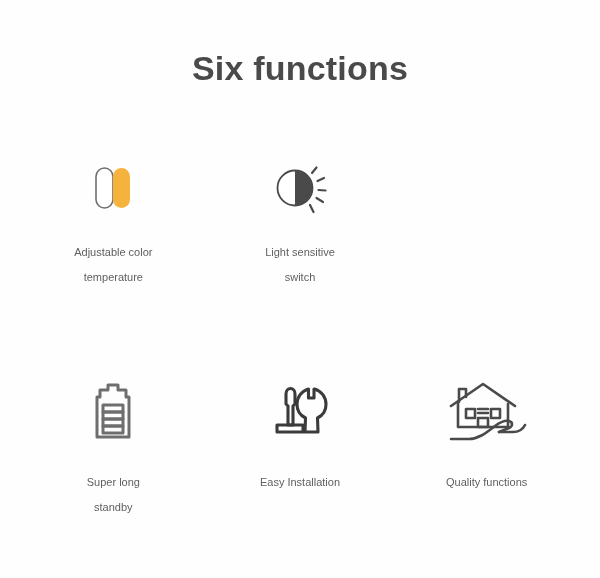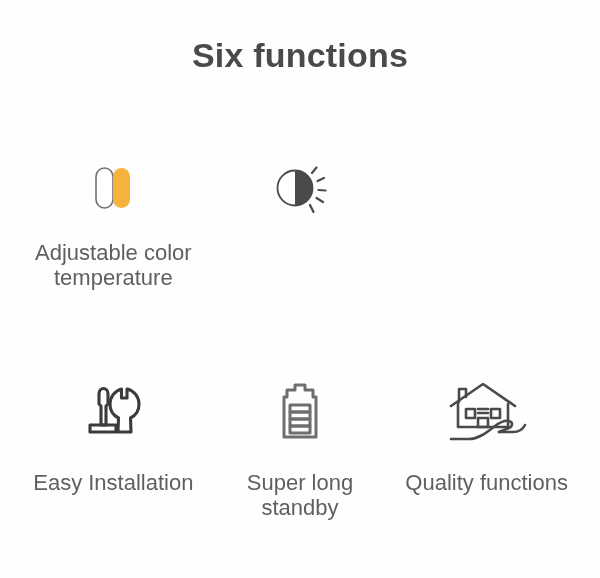--- a/index.html
+++ b/index.html
@@ -15,21 +15,21 @@
   }
   .page {
     position: relative;
     width: 600px;
     height: 578px;
     background: #fefefe;
     box-sizing: border-box;
   }
   .page-title {
     position: absolute;
-    top: 36px;
+    top: 49px;
     left: 0;
     width: 600px;
     text-align: center;
     font-size: 34px;
     font-weight: bold;
     color: #4a4a4a;
     letter-spacing: 0.2px;
   }
   .grid {
     position: absolute;
@@ -50,21 +50,21 @@
     margin-top: 26px;
   }
   .icon-box {
     height: 76px;
     display: flex;
     align-items: center;
     justify-content: center;
   }
   .cell-label {
     margin-top: 14px;
-    font-size: 22px;
+    font-size: 11px;
     line-height: 25px;
     color: #5f5f5f;
     text-align: center;
     max-width: 180px;
     white-space: pre-line;
   }
   .row2-label {
     margin-top: 20px;
   }
   svg { display: block; }
@@ -97,53 +97,55 @@
           <path d="M26 12.5 A17.5 17.5 0 0 1 26 47.5 Z" fill="#4a4a4a"></path>
           <g stroke="#4a4a4a" stroke-width="2.2" stroke-linecap="round">
             <line x1="43" y1="15" x2="47.5" y2="9.5"></line>
             <line x1="48.5" y1="23" x2="55" y2="20"></line>
             <line x1="49.5" y1="32" x2="56.5" y2="32.5"></line>
             <line x1="47.5" y1="40" x2="54" y2="44"></line>
             <line x1="41" y1="47" x2="44.5" y2="54"></line>
           </g>
         </svg>
       </div>
+      <div class="cell-label">Light sensitive
+switch</div>
     </div>
 
   </div>
 
   <div class="grid row-2" style="top: 348px;">
-
-    <div class="cell">
-      <div class="icon-box">
-        <svg width="66" height="64" viewBox="0 0 66 64" aria-hidden="true">
-          <g fill="none" stroke="#3b3b3b" stroke-width="3.1" stroke-linejoin="round" stroke-linecap="round">
-            <path d="M19 14 C19 10.5 21 8.5 23.5 8.5 C26 8.5 28 10.5 28 14 L28 24 L26 26 L26 45 L21 45 L21 26 L19 24 Z"></path>
-            <path d="M10 45 L36 45 L36 52 L10 52 Z"></path>
-            <path d="M47 9 L47 18 L41.5 18 L41.5 9 C34.5 11 30 17 30 24.5 C30 30.5 33.5 35.5 38.5 38 L38 52 L51 52 L50.5 38 C55.5 35.5 59 30.5 59 24.5 C59 17 54.5 11 47.5 9 Z"></path>
-          </g>
-        </svg>
-      </div>
-      <div class="cell-label row2-label">Easy Installation</div>
-    </div>
 
     <div class="cell">
       <div class="icon-box">
         <svg width="52" height="66" viewBox="0 0 52 66" aria-hidden="true">
           <g fill="none" stroke="#6e6e6e" stroke-width="3" stroke-linejoin="round">
             <path d="M13 18 L13 11 L21 11 L21 6 L31 6 L31 11 L39 11 L39 18 L42 18 L42 58 L10 58 L10 18 Z"></path>
             <rect x="16" y="26" width="20" height="7"></rect>
             <rect x="16" y="33" width="20" height="7"></rect>
             <rect x="16" y="40" width="20" height="7"></rect>
             <rect x="16" y="47" width="20" height="7"></rect>
           </g>
         </svg>
       </div>
       <div class="cell-label row2-label">Super long
 standby</div>
+    </div>
+
+    <div class="cell">
+      <div class="icon-box">
+        <svg width="66" height="64" viewBox="0 0 66 64" aria-hidden="true">
+          <g fill="none" stroke="#3b3b3b" stroke-width="3.1" stroke-linejoin="round" stroke-linecap="round">
+            <path d="M19 14 C19 10.5 21 8.5 23.5 8.5 C26 8.5 28 10.5 28 14 L28 24 L26 26 L26 45 L21 45 L21 26 L19 24 Z"></path>
+            <path d="M10 45 L36 45 L36 52 L10 52 Z"></path>
+            <path d="M47 9 L47 18 L41.5 18 L41.5 9 C34.5 11 30 17 30 24.5 C30 30.5 33.5 35.5 38.5 38 L38 52 L51 52 L50.5 38 C55.5 35.5 59 30.5 59 24.5 C59 17 54.5 11 47.5 9 Z"></path>
+          </g>
+        </svg>
+      </div>
+      <div class="cell-label row2-label">Easy Installation</div>
     </div>
 
     <div class="cell">
       <div class="icon-box">
         <svg width="84" height="64" viewBox="0 0 84 64" aria-hidden="true">
           <g fill="none" stroke="#4a4a4a" stroke-width="2.6" stroke-linejoin="round" stroke-linecap="round">
             <path d="M6 26 L38 4 L70 26"></path>
             <path d="M14 22 L14 9 L21 9 L21 17"></path>
             <path d="M13 24 L13 47 L63 47 L63 24"></path>
             <rect x="21" y="29" width="9" height="9"></rect>

